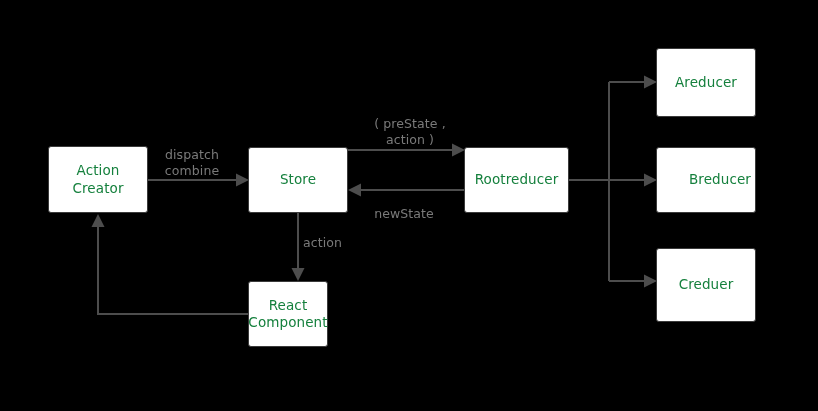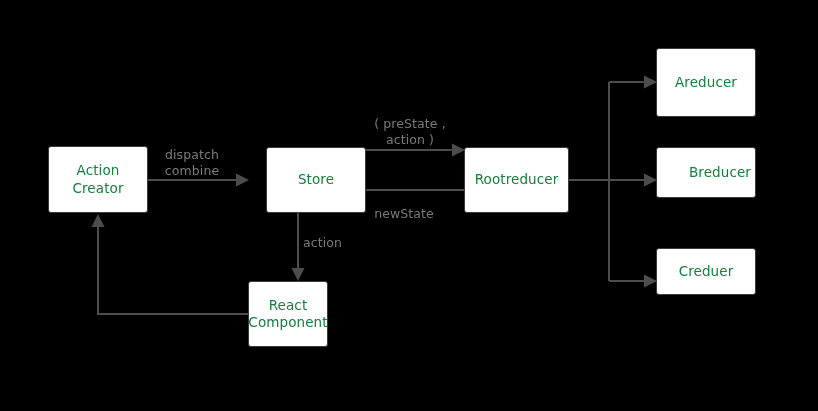--- a/index.html
+++ b/index.html
@@ -103,29 +103,29 @@
 
     <g>
       <path class="edge-path" d="M248,314 L98,314 L98,227"></path>
       <polygon class="arrow-head" points="91.5,227 98,214 104.5,227"></polygon>
     </g>
   </svg>
 
   <div class="node" style="left:48px; top:146px; width:100px; height:67px;">Action
 Creator</div>
 
-  <div class="node" style="left:248px; top:147px; width:100px; height:66px;margin-left:18px;">Store</div>
+  <div class="node" style="left:248px; top:147px; width:100px; height:66px;">Store</div>
 
   <div class="node" style="left:464px; top:147px; width:105px; height:66px;">Rootreducer</div>
 
   <div class="node" style="left:656px; top:48px; width:100px; height:69px;">Areducer</div>
 
-  <div class="node" style="left:656px; top:147px; width:100px; height:51px;padding-left:28px;">Breducer</div>
+  <div class="node" style="left:656px; top:147px; width:100px; height:66px;padding-left:28px;">Breducer</div>
 
-  <div class="node" style="left:656px; top:248px; width:100px; height:47px;">Creduer</div>
+  <div class="node" style="left:656px; top:248px; width:100px; height:74px;">Creduer</div>
 
   <div class="node" style="left:248px; top:281px; width:80px; height:66px;">React
 Component</div>
 
   <div class="edge-label" style="left:152px; top:147px; width:80px;">dispatch
 combine</div>
 
   <div class="edge-label" style="left:358px; top:116px; width:104px;">( preState ,
 action )</div>
 

